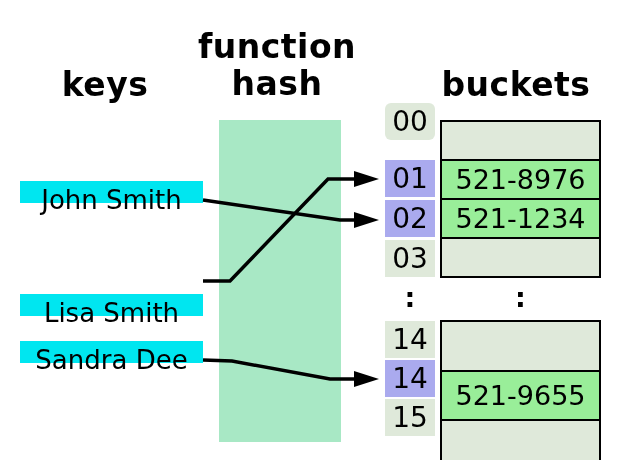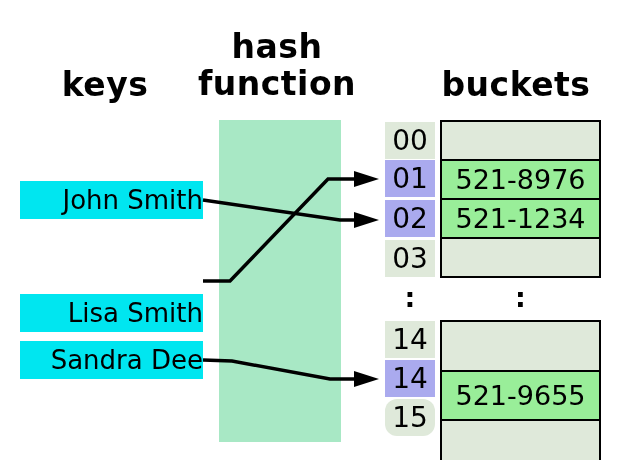--- a/index.html
+++ b/index.html
@@ -6,35 +6,35 @@
   html,body{margin:0;padding:0;background:#fff;}
   #canvas{
     position:relative;width:630px;height:460px;background:#ffffff;overflow:hidden;
     font-family:"DejaVu Sans","Liberation Sans",sans-serif;color:#000;
   }
   .hdr{position:absolute;font-weight:bold;font-size:33px;text-align:center;line-height:37px;letter-spacing:0.5px;}
   #hdr-keys{left:40px;top:66px;width:130px;}
   #hdr-hash{left:192px;top:28px;width:170px;}
   #hdr-buckets{left:431px;top:66px;width:170px;}
   .keybox{
-    position:absolute;left:20px;width:183px;height:38px;line-height:38px;
-    background:var(--key-box,#00e6f0);text-align:right;font-size:26px;
+    position:absolute;left:20px;width:183px;height:22px;line-height:38px;
+    background:var(--key-box,#00e6f0);text-align:center;font-size:26px;
   }
   #key-0{top:181px;} #key-1{top:262px;margin-top:32px;} #key-2{top:341px;}
   #hashbox{
     position:absolute;left:219px;top:120px;width:122px;height:322px;
     background:var(--hash-box,#a8e8c5);
   }
   .idxcell{
     position:absolute;left:385px;width:50px;height:37px;line-height:37px;
     text-align:center;font-size:28px;background:var(--index-default,#dfe9da);
   }
   .idxcell.hl{background:var(--index-highlighted,#aaaaee);}
-  #idx-0{top:122px;} #idx-1{top:160px;} #idx-2{top:200px;} #idx-3{top:240px;}
-  #idx-4{top:321px;} #idx-5{top:360px;} #idx-6{top:399px;border-radius:12px;}
+  #idx-0{top:103px;border-radius:6px;} #idx-1{top:160px;} #idx-2{top:200px;} #idx-3{top:240px;}
+  #idx-4{top:321px;} #idx-5{top:360px;} #idx-6{top:399px;}
   .bucketbox{
     position:absolute;left:440px;width:161px;border:2px solid #000;
     box-sizing:border-box;display:flex;flex-direction:column;
   }
   #bbox-1{top:120px;height:158px;}
   #bbox-2{top:320px;height:151px;}
   .brow{
     flex:1;background:var(--bucket-empty,#dfe9da);display:flex;
     align-items:center;justify-content:center;font-size:27px;
   }
@@ -48,22 +48,22 @@
   #ell-bkt{left:440px;width:161px;}
   #arrows{position:absolute;left:0;top:0;pointer-events:none;}
 </style>
 </head>
 <body>
 
 <div id="canvas">
 
   <div class="hdr" id="hdr-keys">keys</div>
   <div class="hdr" id="hdr-hash">
+    <div>function</div>
     <div>hash</div>
-    <div>function</div>
   </div>
   <div class="hdr" id="hdr-buckets">buckets</div>
 
   <div id="hashbox"></div>
 
   <div class="keybox" id="key-0">John Smith</div>
   <div class="keybox" id="key-1">Lisa Smith</div>
   <div class="keybox" id="key-2">Sandra Dee</div>
 
   <div class="idxcell" id="idx-0">00</div>

